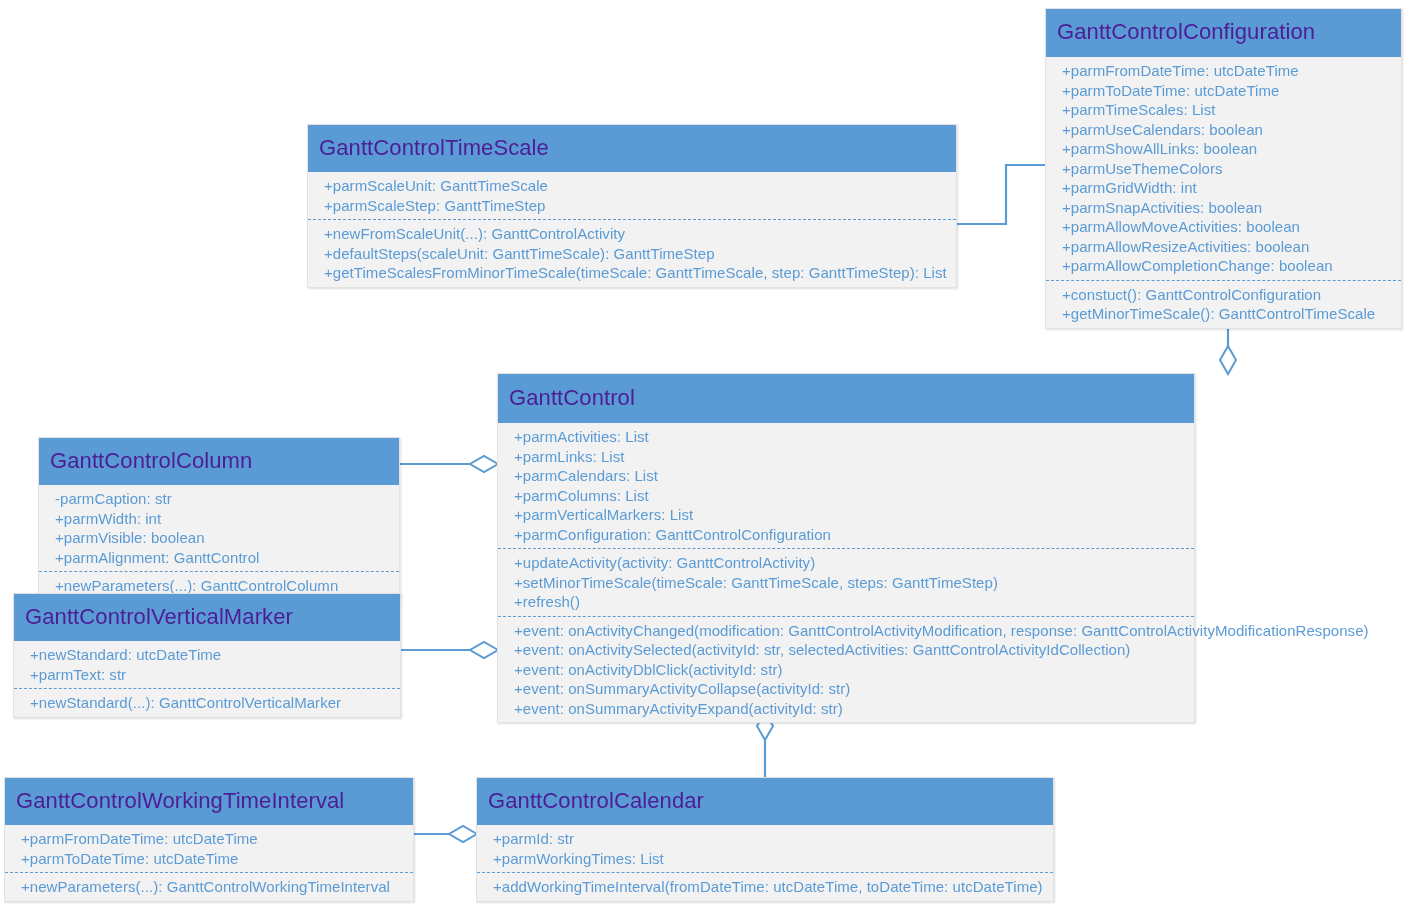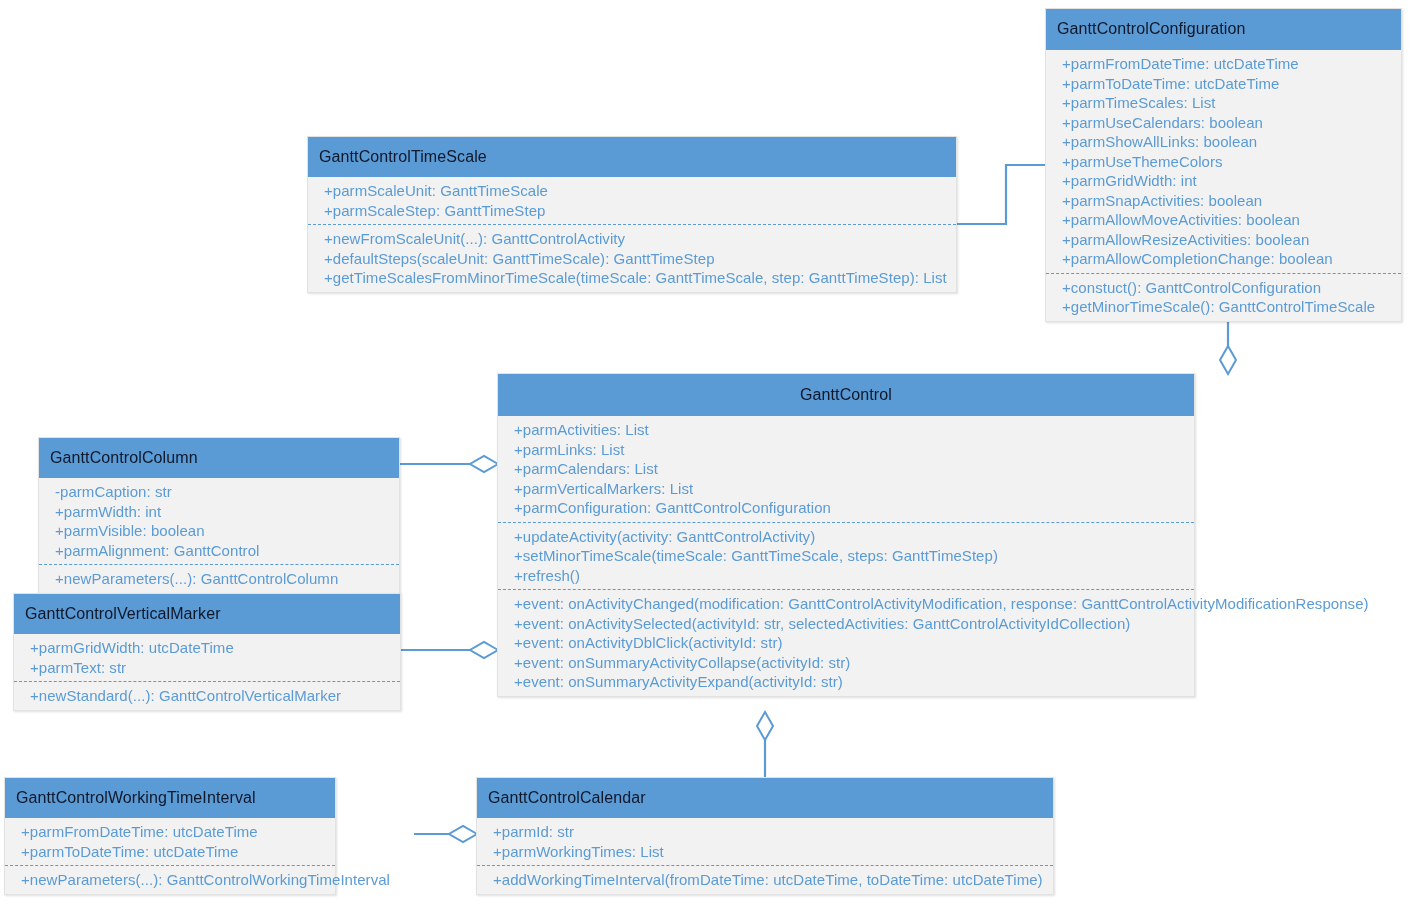--- a/index.html
+++ b/index.html
@@ -31,22 +31,22 @@
   .uml-class {
     position: absolute;
     box-sizing: border-box;
     background: #f2f2f2;
     border: 1px solid #e2e2e2;
     box-shadow: 1px 1px 2px rgba(0,0,0,0.13);
     z-index: 2;
   }
   .uml-header {
     background: #5b9bd5;
-    color: #0f172a;
-    font-size: 16px;
+    color: #4c1d95;
+    font-size: 22px;
     line-height: 1.2;
     padding: 10px 11px 11px 11px;
     white-space: nowrap;
     letter-spacing: 0.1px;
   }
   .uml-section {
     padding: 4px 0 4px 0;
     position: relative;
   }
   .uml-section + .uml-section {
@@ -56,29 +56,29 @@
     color: #5b9bd5;
     font-size: 15px;
     line-height: 19.5px;
     padding: 0 8px 0 16px;
     white-space: nowrap;
     letter-spacing: 0.05px;
   }
 
   
   #cls-configuration      { left: 1045px; top: 8px;   width: 357px; }
-  #cls-timescale          { left: 307px;  top: 136px; width: 650px; }
+  #cls-timescale          { left: 307px;  top: 124px; width: 650px; }
   #cls-column             { left: 38px;   top: 389px; width: 362px; margin-top: 48px; }
   #cls-ganttcontrol       { left: 497px;  top: 373px; width: 698px; }
   #cls-verticalmarker     { left: 13px;   top: 593px; width: 388px; }
-  #cls-workingtime        { left: 4px;    top: 777px; width: 332px; }
+  #cls-workingtime        { left: 4px;    top: 777px; width: 410px; }
   #cls-calendar           { left: 476px;  top: 777px; width: 578px; }
 
   #cls-configuration .uml-header { padding-bottom: 12px; }
-  #cls-ganttcontrol .uml-header  { padding: 11px 11px 12px 11px; text-align: center; }
+  #cls-ganttcontrol .uml-header  { padding: 11px 11px 12px 11px; }
 </style>
 </head>
 <body>
 
 <div id="canvas">
 
   <svg id="connectors" viewBox="0 0 1410 907" xmlns="http://www.w3.org/2000/svg">
     <g fill="none" stroke="#5b9bd5" stroke-width="2.2">
 
       <g>
@@ -160,41 +160,42 @@
       <div class="uml-row">+newParameters(...): GanttControlColumn</div>
     </div>
   </div>
 
   <div class="uml-class" id="cls-ganttcontrol">
     <div class="uml-header">GanttControl</div>
     <div class="uml-section">
       <div class="uml-row">+parmActivities: List</div>
       <div class="uml-row">+parmLinks: List</div>
       <div class="uml-row">+parmCalendars: List</div>
+      <div class="uml-row">+parmColumns: List</div>
       <div class="uml-row">+parmVerticalMarkers: List</div>
       <div class="uml-row">+parmConfiguration: GanttControlConfiguration</div>
     </div>
     <div class="uml-section">
       <div class="uml-row">+updateActivity(activity: GanttControlActivity)</div>
       <div class="uml-row">+setMinorTimeScale(timeScale: GanttTimeScale, steps: GanttTimeStep)</div>
       <div class="uml-row">+refresh()</div>
     </div>
     <div class="uml-section">
       <div class="uml-row">+event: onActivityChanged(modification: GanttControlActivityModification, response: GanttControlActivityModificationResponse)</div>
       <div class="uml-row">+event: onActivitySelected(activityId: str, selectedActivities: GanttControlActivityIdCollection)</div>
       <div class="uml-row">+event: onActivityDblClick(activityId: str)</div>
       <div class="uml-row">+event: onSummaryActivityCollapse(activityId: str)</div>
       <div class="uml-row">+event: onSummaryActivityExpand(activityId: str)</div>
     </div>
   </div>
 
   <div class="uml-class" id="cls-verticalmarker">
     <div class="uml-header">GanttControlVerticalMarker</div>
     <div class="uml-section">
-      <div class="uml-row">+parmGridWidth: utcDateTime</div>
+      <div class="uml-row">+newStandard: utcDateTime</div>
       <div class="uml-row">+parmText: str</div>
     </div>
     <div class="uml-section">
       <div class="uml-row">+newStandard(...): GanttControlVerticalMarker</div>
     </div>
   </div>
 
   <div class="uml-class" id="cls-workingtime">
     <div class="uml-header">GanttControlWorkingTimeInterval</div>
     <div class="uml-section">

